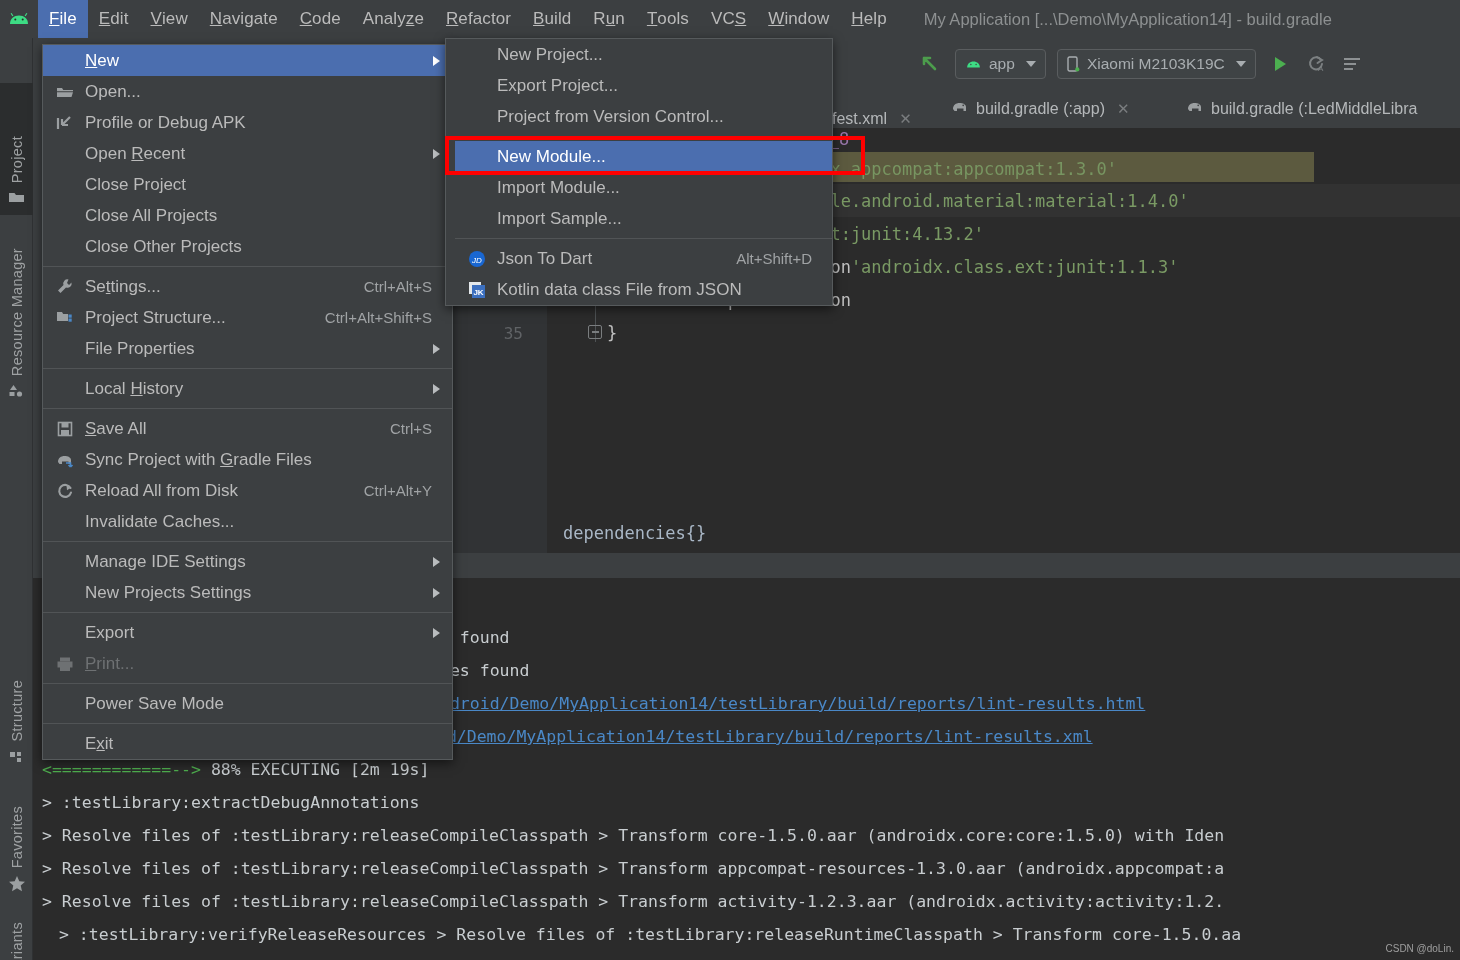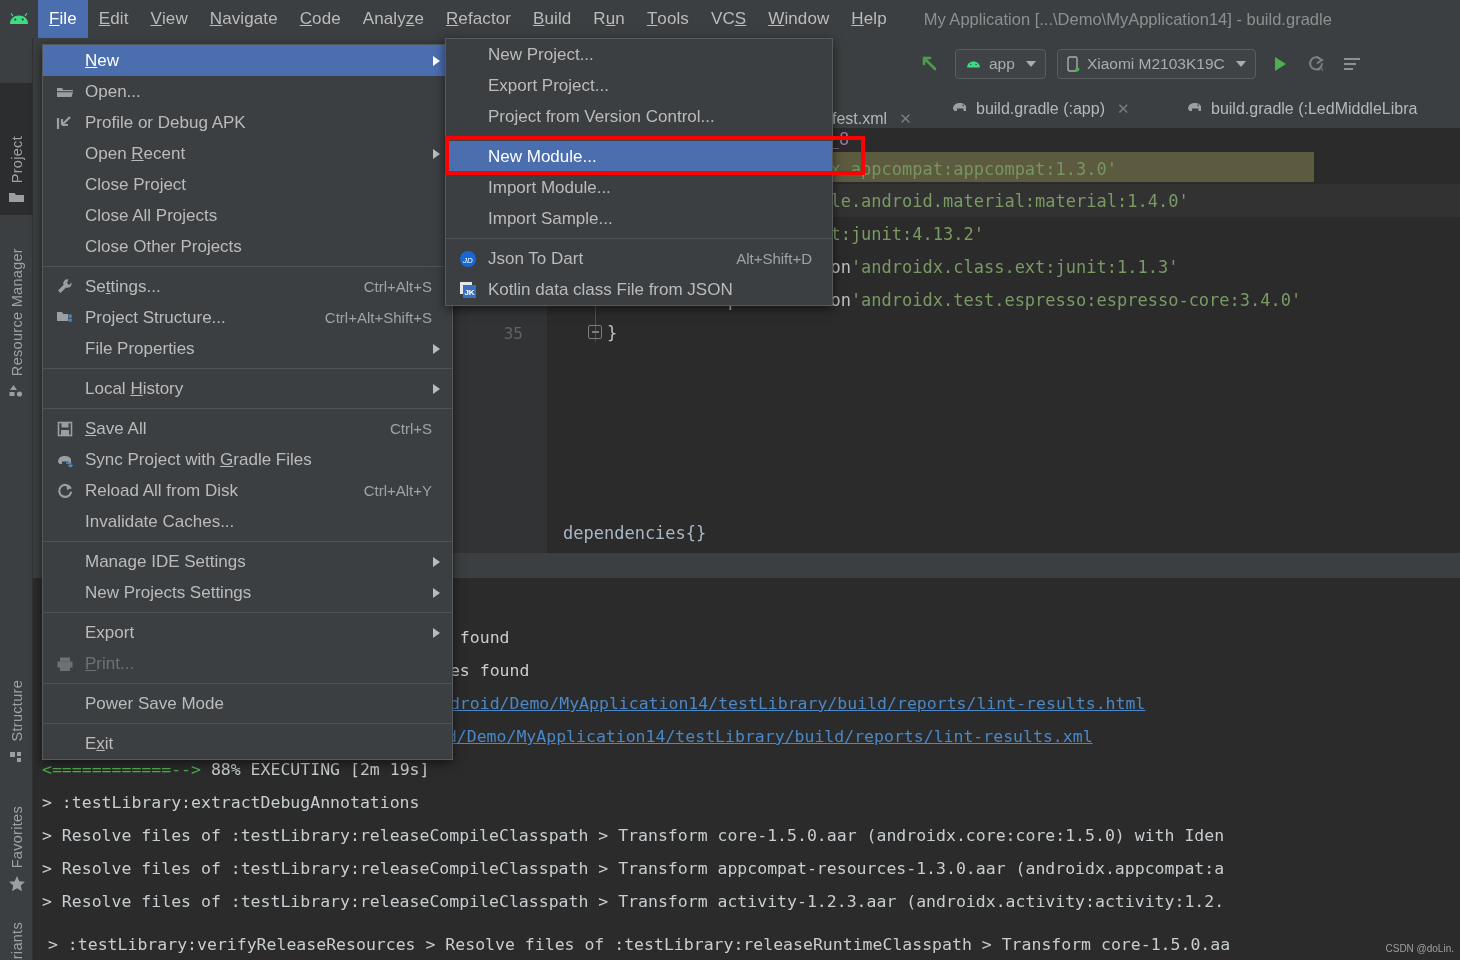--- a/index.html
+++ b/index.html
@@ -117,21 +117,21 @@
     position: absolute; right: 6px; bottom: 6px; color: #c9c9c9; opacity: .72;
     font-size: 10px; font-family: "Liberation Sans", sans-serif;
   }
 
   
   .popup {
     position: absolute; background: #3c3f41; border: 1px solid #565a5c;
     box-shadow: 0 3px 10px rgba(0,0,0,.55); z-index: 50;
   }
   #file-menu { left: 42px; top: 44px; width: 411px; }
-  #new-submenu { left: 445px; top: 38px; width: 388px; z-index: 60; }
+  #new-submenu { left: 445px; top: 38px; width: 388px; z-index: 60; padding-left: 9px; }
   .mi {
     position: relative; height: 31px; display: flex; align-items: center;
     color: #bbbbbb; font-size: 17px; white-space: nowrap; padding-left: 42px;
   }
   .mi.hl { background: #4b6eaf; color: #ffffff; }
   .mi.disabled { color: #6e7173; }
   .mi .ico {
     position: absolute; left: 12px; top: 50%; transform: translateY(-50%);
     width: 20px; height: 20px; display: flex; align-items: center; justify-content: center;
   }
@@ -333,21 +333,20 @@
           <span class="str"> 'junit:junit:4.13.2'</span>
         </div>
         <div class="ln" style="left: 8px; top: 130px;">33</div>
         <div class="code-line" style="top: 122px; left: 152px;">
           <span class="kw">androidTestImplementation</span>
           <span class="str"> 'androidx.class.ext:junit:1.1.3'</span>
         </div>
         <div class="ln" style="left: 8px; top: 163px;">34</div>
         <div class="code-line" style="top: 155px; left: 152px;">
           <span class="kw">androidTestImplementation</span>
-          <span class="str"> 'androidx.test.espresso:espresso-core:3.4.0'</span>
         </div>
         <div class="ln" style="left: 8px; top: 196px;">35</div>
         <div class="code-line" style="top: 188px; left: 164px;">
           <span class="kw">}</span>
         </div>
         <div class="fold-mark" style="left: 145px; top: 197px;"></div>
       </div>
 
     <div class="code-line" style="top:388px;left:120px;">
       <span class="plain">dependencies{}</span>
@@ -359,21 +358,21 @@
         <div class="cl" style="left: 407px; top: 50px;">s found</div>
         <div class="cl" style="left: 407px; top: 83px;">ues found</div>
         <div class="cl link" style="left: 407px; top: 116px;">ndroid/Demo/MyApplication14/testLibrary/build/reports/lint-results.html</div>
         <div class="cl" style="left: 9px; top: 149px;">Wrote XML report to </div>
         <div class="cl link" style="left: 245px; top: 149px;">file:///D:/Android/Demo/MyApplication14/testLibrary/build/reports/lint-results.xml</div>
         <div class="cl" style="left: 9px; top: 182px;"><span class="greenbar">&lt;============--&gt;</span><span> 88% EXECUTING [2m 19s]</span></div>
         <div class="cl" style="left: 9px; top: 215px;">&gt; :testLibrary:extractDebugAnnotations</div>
         <div class="cl" style="left: 9px; top: 248px;">&gt; Resolve files of :testLibrary:releaseCompileClasspath &gt; Transform core-1.5.0.aar (androidx.core:core:1.5.0) with Iden</div>
         <div class="cl" style="left: 9px; top: 281px;">&gt; Resolve files of :testLibrary:releaseCompileClasspath &gt; Transform appcompat-resources-1.3.0.aar (androidx.appcompat:a</div>
         <div class="cl" style="left: 9px; top: 314px;">&gt; Resolve files of :testLibrary:releaseCompileClasspath &gt; Transform activity-1.2.3.aar (androidx.activity:activity:1.2.</div>
-        <div class="cl" style="left: 15px; top: 347px; margin-top: 10px;">&gt; :testLibrary:verifyReleaseResources &gt; Resolve files of :testLibrary:releaseRuntimeClasspath &gt; Transform core-1.5.0.aa</div>
+        <div class="cl" style="left: 26px; top: 347px;">&gt; :testLibrary:verifyReleaseResources &gt; Resolve files of :testLibrary:releaseRuntimeClasspath &gt; Transform core-1.5.0.aa</div>
       </div>
     <div class="wm">CSDN @doLin.</div>
   </div>
 
   <div class="popup" id="file-menu">
       <div class="mi hl">
         <span><span class="mnem">N</span>ew</span>
         <span class="arrow"></span>
       </div>
       <div class="mi">

